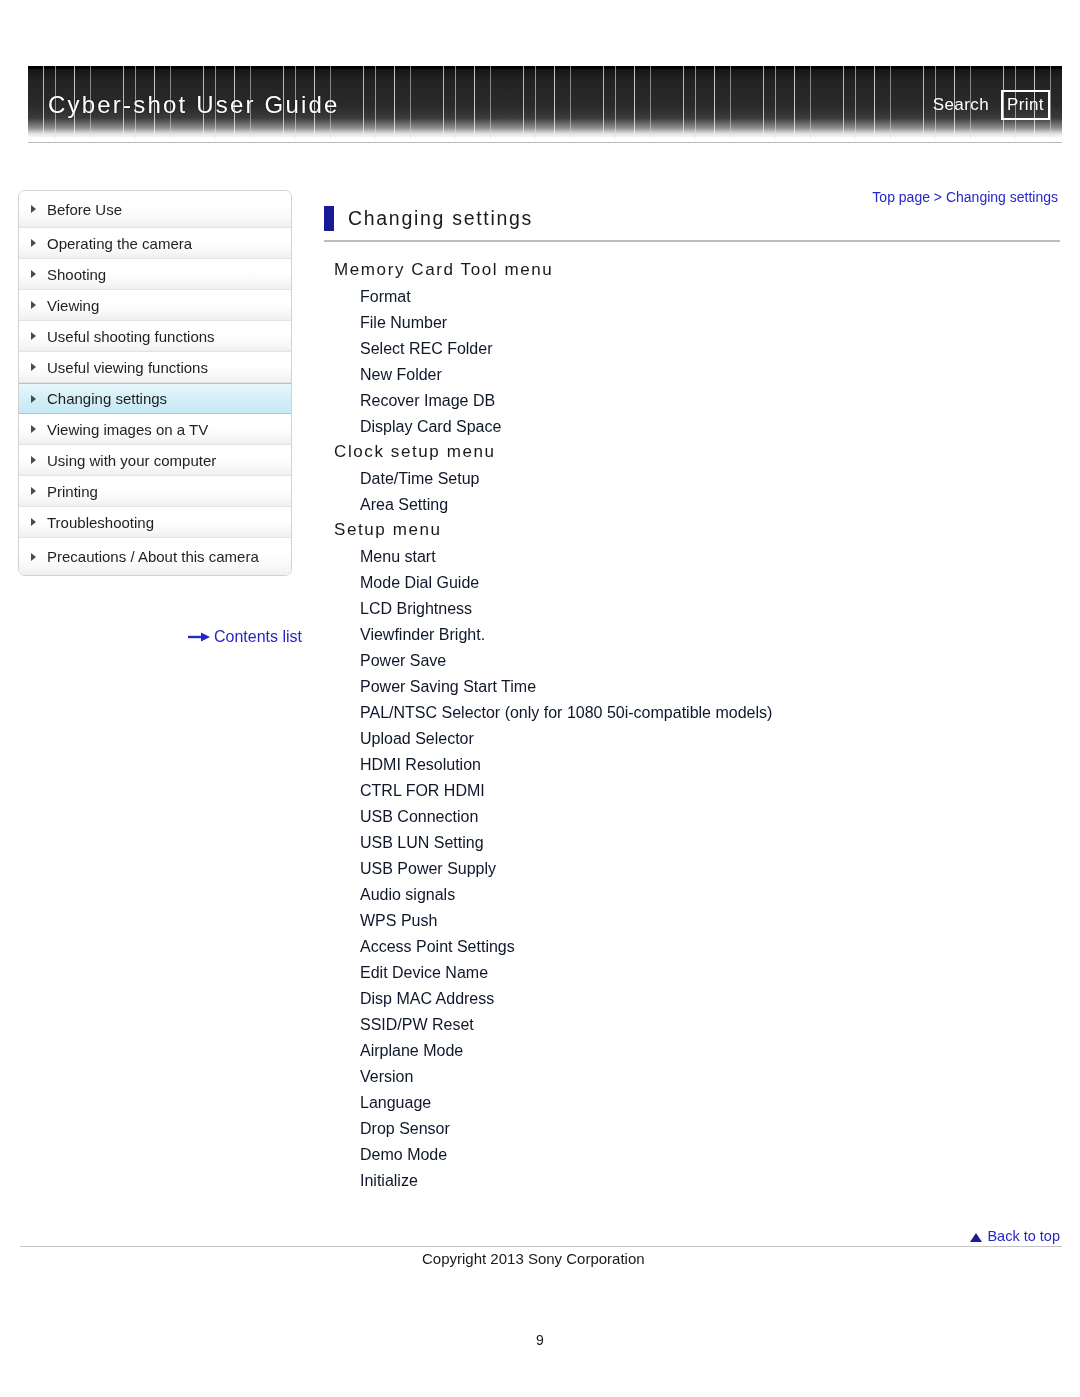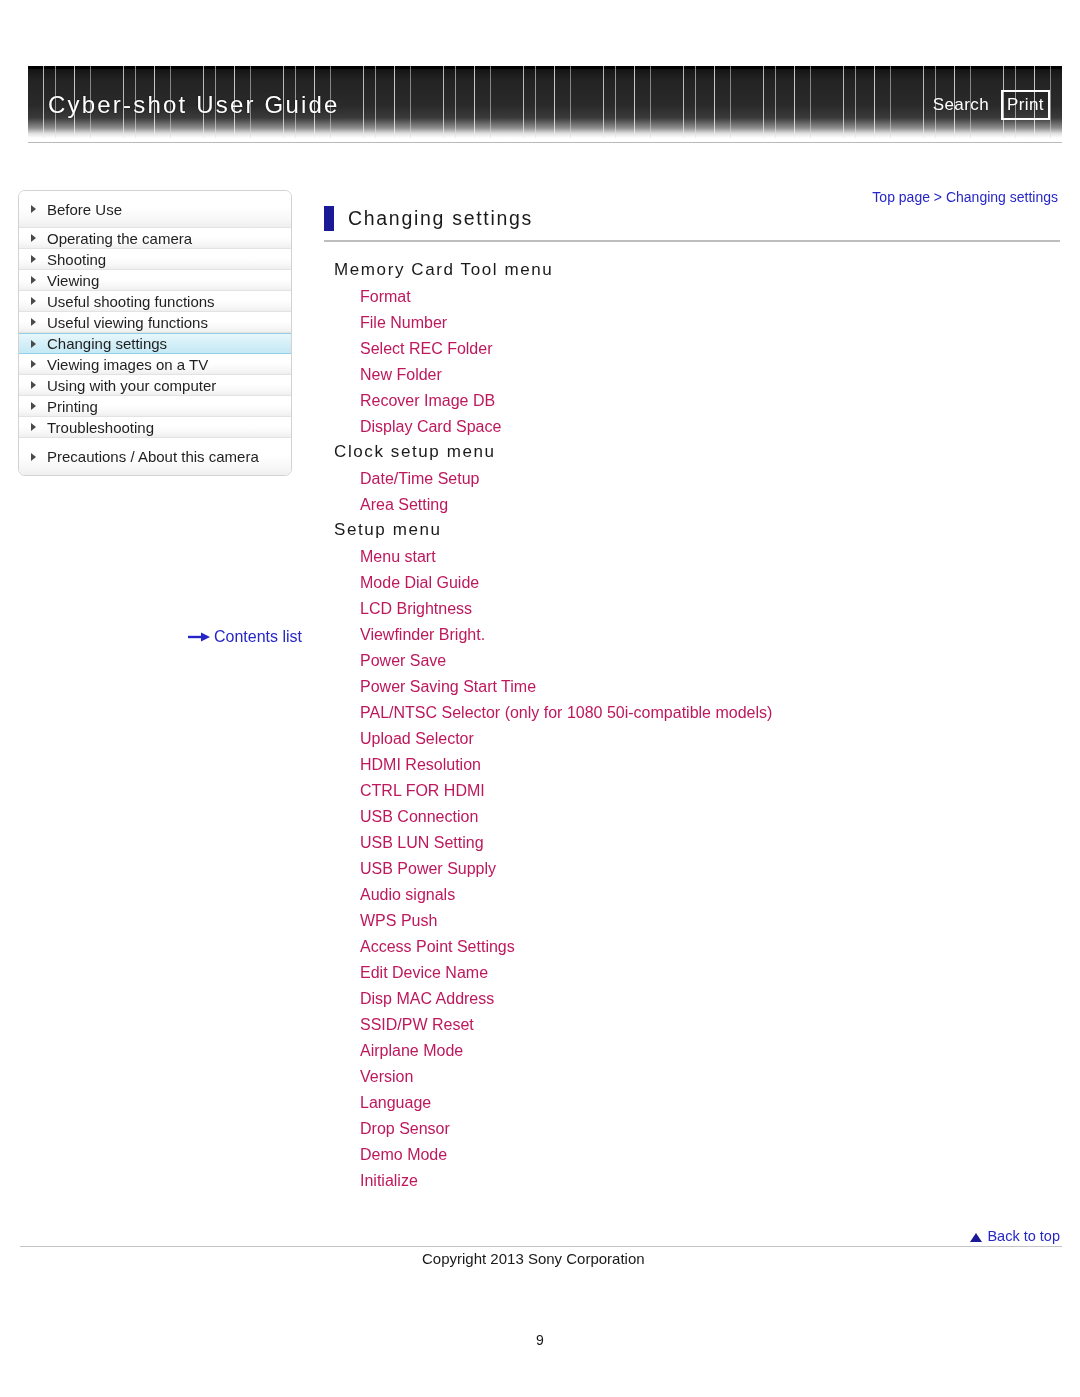--- a/index.html
+++ b/index.html
@@ -133,21 +133,21 @@
     left: 18px;
     top: 190px;
     width: 274px;
     border: 1px solid #d2d2d2;
     border-radius: 7px;
     background: #ffffff;
     overflow: hidden;
   }
   .side-item {
     position: relative;
-    height: 21px;
+    height: 31px;
     display: flex;
     align-items: center;
     padding-left: 12px;
     border-bottom: 1px solid #e3e3e3;
     background: linear-gradient(to bottom, #ffffff 0%, #ffffff 45%, #f7f7f7 80%, #efefef 100%);
     cursor: pointer;
   }
   .side-item:first-child { height: 37px; }
   .side-item:last-child { border-bottom: none; height: 37px; }
   .side-item.active {
@@ -221,21 +221,21 @@
     letter-spacing: 1.6px;
     color: #1a1a1a;
     margin: 0 0 4px 10px;
     white-space: nowrap;
   }
   .link-list { margin: 0; padding: 0; list-style: none; }
   .link-item {
     margin-left: 36px;
     font-size: 16px;
     line-height: 26px;
-    color: #be185d;
+    color: #0f172a;
     cursor: pointer;
     white-space: nowrap;
     width: fit-content;
   }
 
   
   .back-to-top {
     position: absolute;
     right: 20px;
     top: 1228px;

